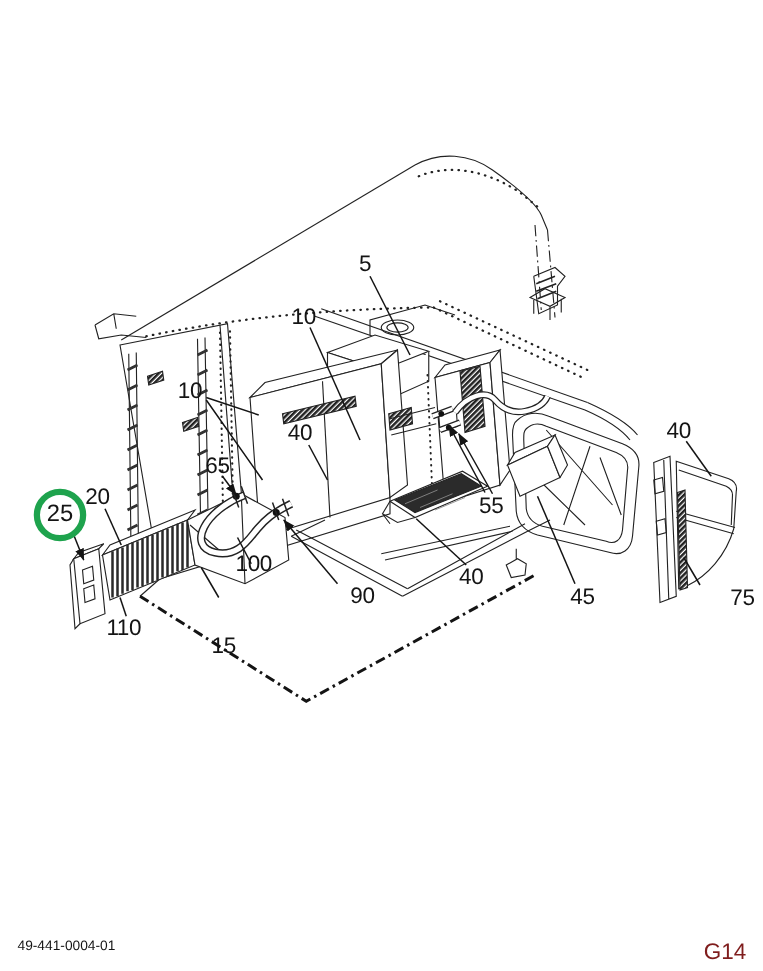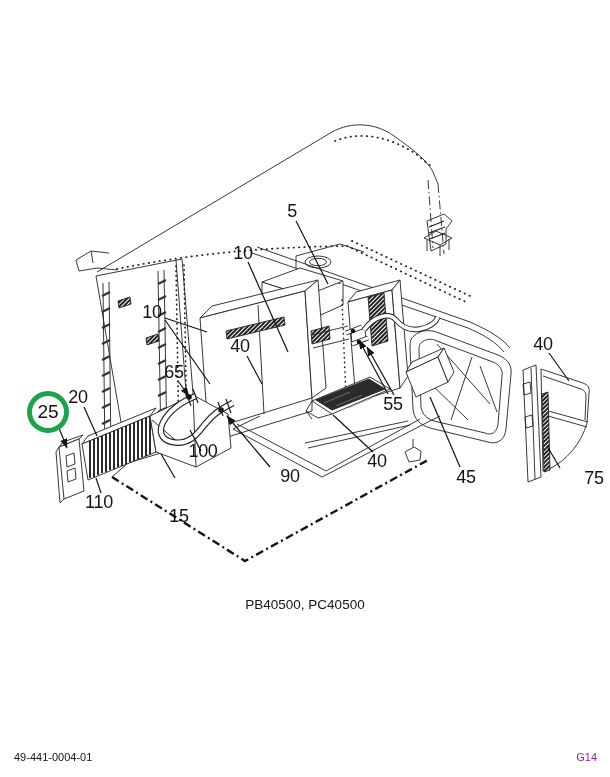--- a/index.html
+++ b/index.html
@@ -7,21 +7,21 @@
           font-family:"Liberation Sans",sans-serif;color:#111;}
   svg{position:absolute;left:0;top:0;}
   .callout{position:absolute;transform:translate(-50%,-50%);font-size:18px;line-height:1;
            color:#141414;letter-spacing:-0.3px;}
   .highlight-circle{position:absolute;width:32px;height:32px;border:5px solid #1ea34d;
            border-radius:50%;display:flex;align-items:center;justify-content:center;
            font-size:19px;transform:translate(-50%,-50%);background:transparent;color:#141414;}
   .caption{position:absolute;top:597px;left:0;right:0;text-align:center;font-size:13.5px;
            line-height:16px;color:#141414;}
   .footer-left{position:absolute;left:14px;top:751px;font-size:11px;color:#141414;}
-  .footer-right{position:absolute;right:13px;top:751px;font-size:11px;color:#a21caf;}
+  .footer-right{position:absolute;right:13px;top:751px;font-size:18px;color:#7f1d1d;}
 </style>
 </head>
 <body>
 
 <div class="canvas">
 
   <svg width="610" height="777" viewBox="0 0 610 777">
     <defs>
       <marker id="arr" orient="auto" markerWidth="9" markerHeight="8" refX="7.5" refY="3">
         <path d="M0,0 L8,3 L0,6 Z" fill="#141414"></path>
@@ -190,18 +190,17 @@
   <div class="callout" style="left:99px;top:502px;">110</div>
   <div class="callout" style="left:377px;top:461px;">40</div>
   <div class="callout" style="left:466px;top:477px;">45</div>
   <div class="callout" style="left:564px;top:478px;margin-left:30px;">75</div>
 
   <div class="highlight-circle" style="left:48px;top:412px;">
     <span>25</span>
   </div>
 
   <div class="caption">
-    <div>PB40500, PC40500</div>
   </div>
   <div class="footer-left">49-441-0004-01</div>
   <div class="footer-right">G14</div>
 
 </div>
 
 </body></html>

